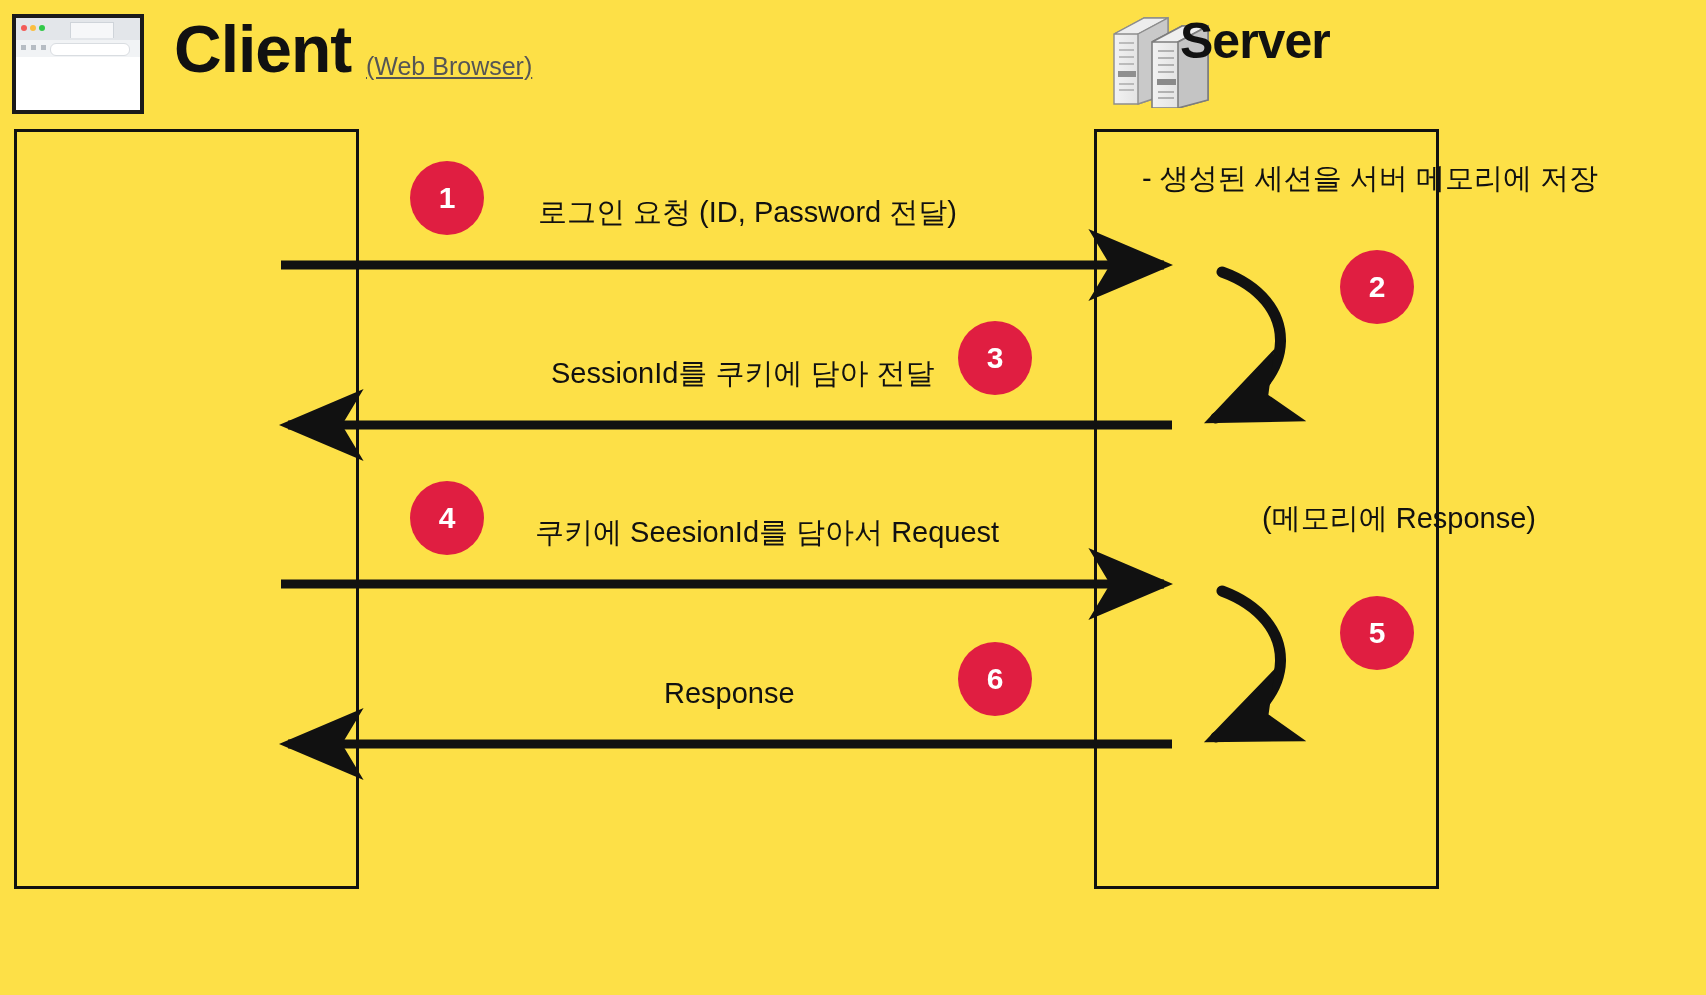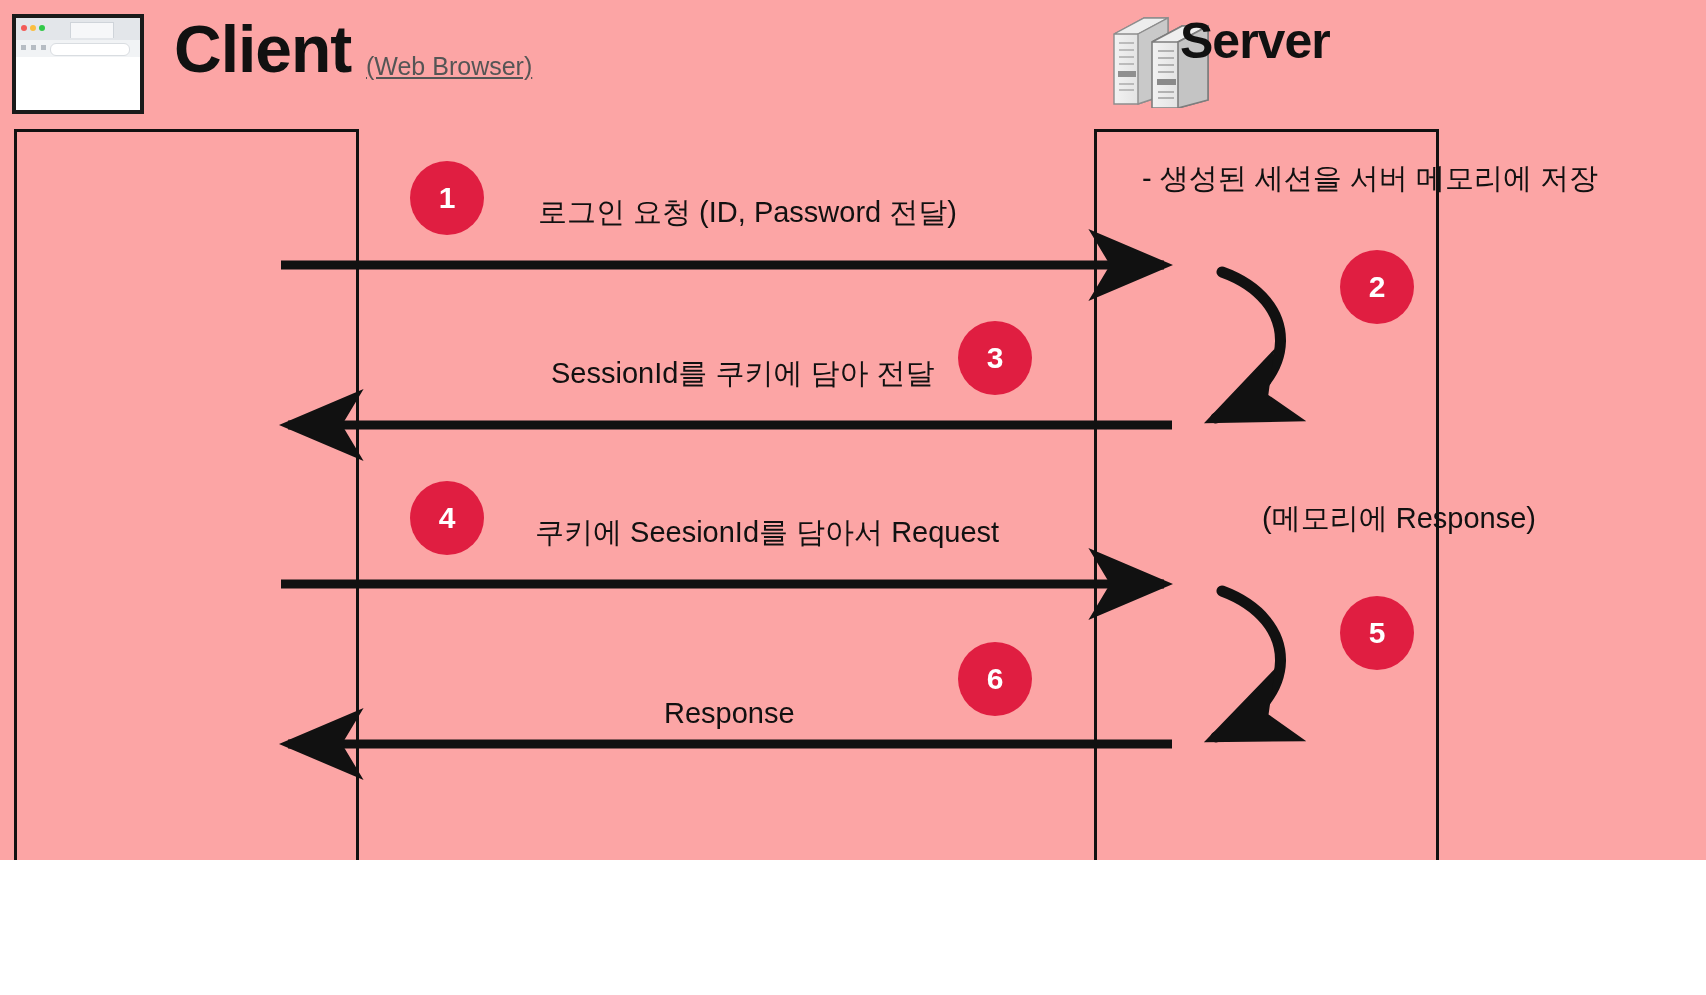--- a/index.html
+++ b/index.html
@@ -7,22 +7,22 @@
     padding: 0;
     background: #ffffff;
   }
   body {
     font-family: "Liberation Sans", "DejaVu Sans", sans-serif;
     color: #111111;
   }
   #stage {
     position: relative;
     width: 1706px;
-    height: 860px;
-    background: #fca5a5;
+    height: 995px;
+    background: #fde047;
     overflow: hidden;
   }
 
   
   .browser-icon {
     position: absolute;
     left: 12px;
     top: 14px;
     width: 132px;
     height: 100px;
@@ -305,21 +305,21 @@
   <div class="badge" style="left: 1340px; top: 596px; background: rgb(224, 30, 65); color: rgb(255, 255, 255);">
     <span>5</span>
   </div>
   <div class="badge" style="left: 958px; top: 642px; background: rgb(224, 30, 65); color: rgb(255, 255, 255);">
     <span>6</span>
   </div>
 
   <div class="msg" style="left:538px; top:194px;">로그인 요청 (ID, Password 전달)</div>
   <div class="msg" style="left:551px; top:355px;">SessionId를 쿠키에 담아 전달</div>
   <div class="msg" style="left:519px; top:514px;margin-left:16px;">쿠키에 SeesionId를 담아서 Request</div>
-  <div class="msg" style="left:664px; top:675px;margin-top:20px;">Response</div>
+  <div class="msg" style="left:664px; top:675px;">Response</div>
 
   <div class="note" style="left:1142px; top:160px;">
     <div>- 생성된 세션을 서버 메모리에 저장</div>
   </div>
 
   <div class="note note-right" style="left:1262px; top:500px;">
     <div>(메모리에 Response)</div>
   </div>
 
 </div>

